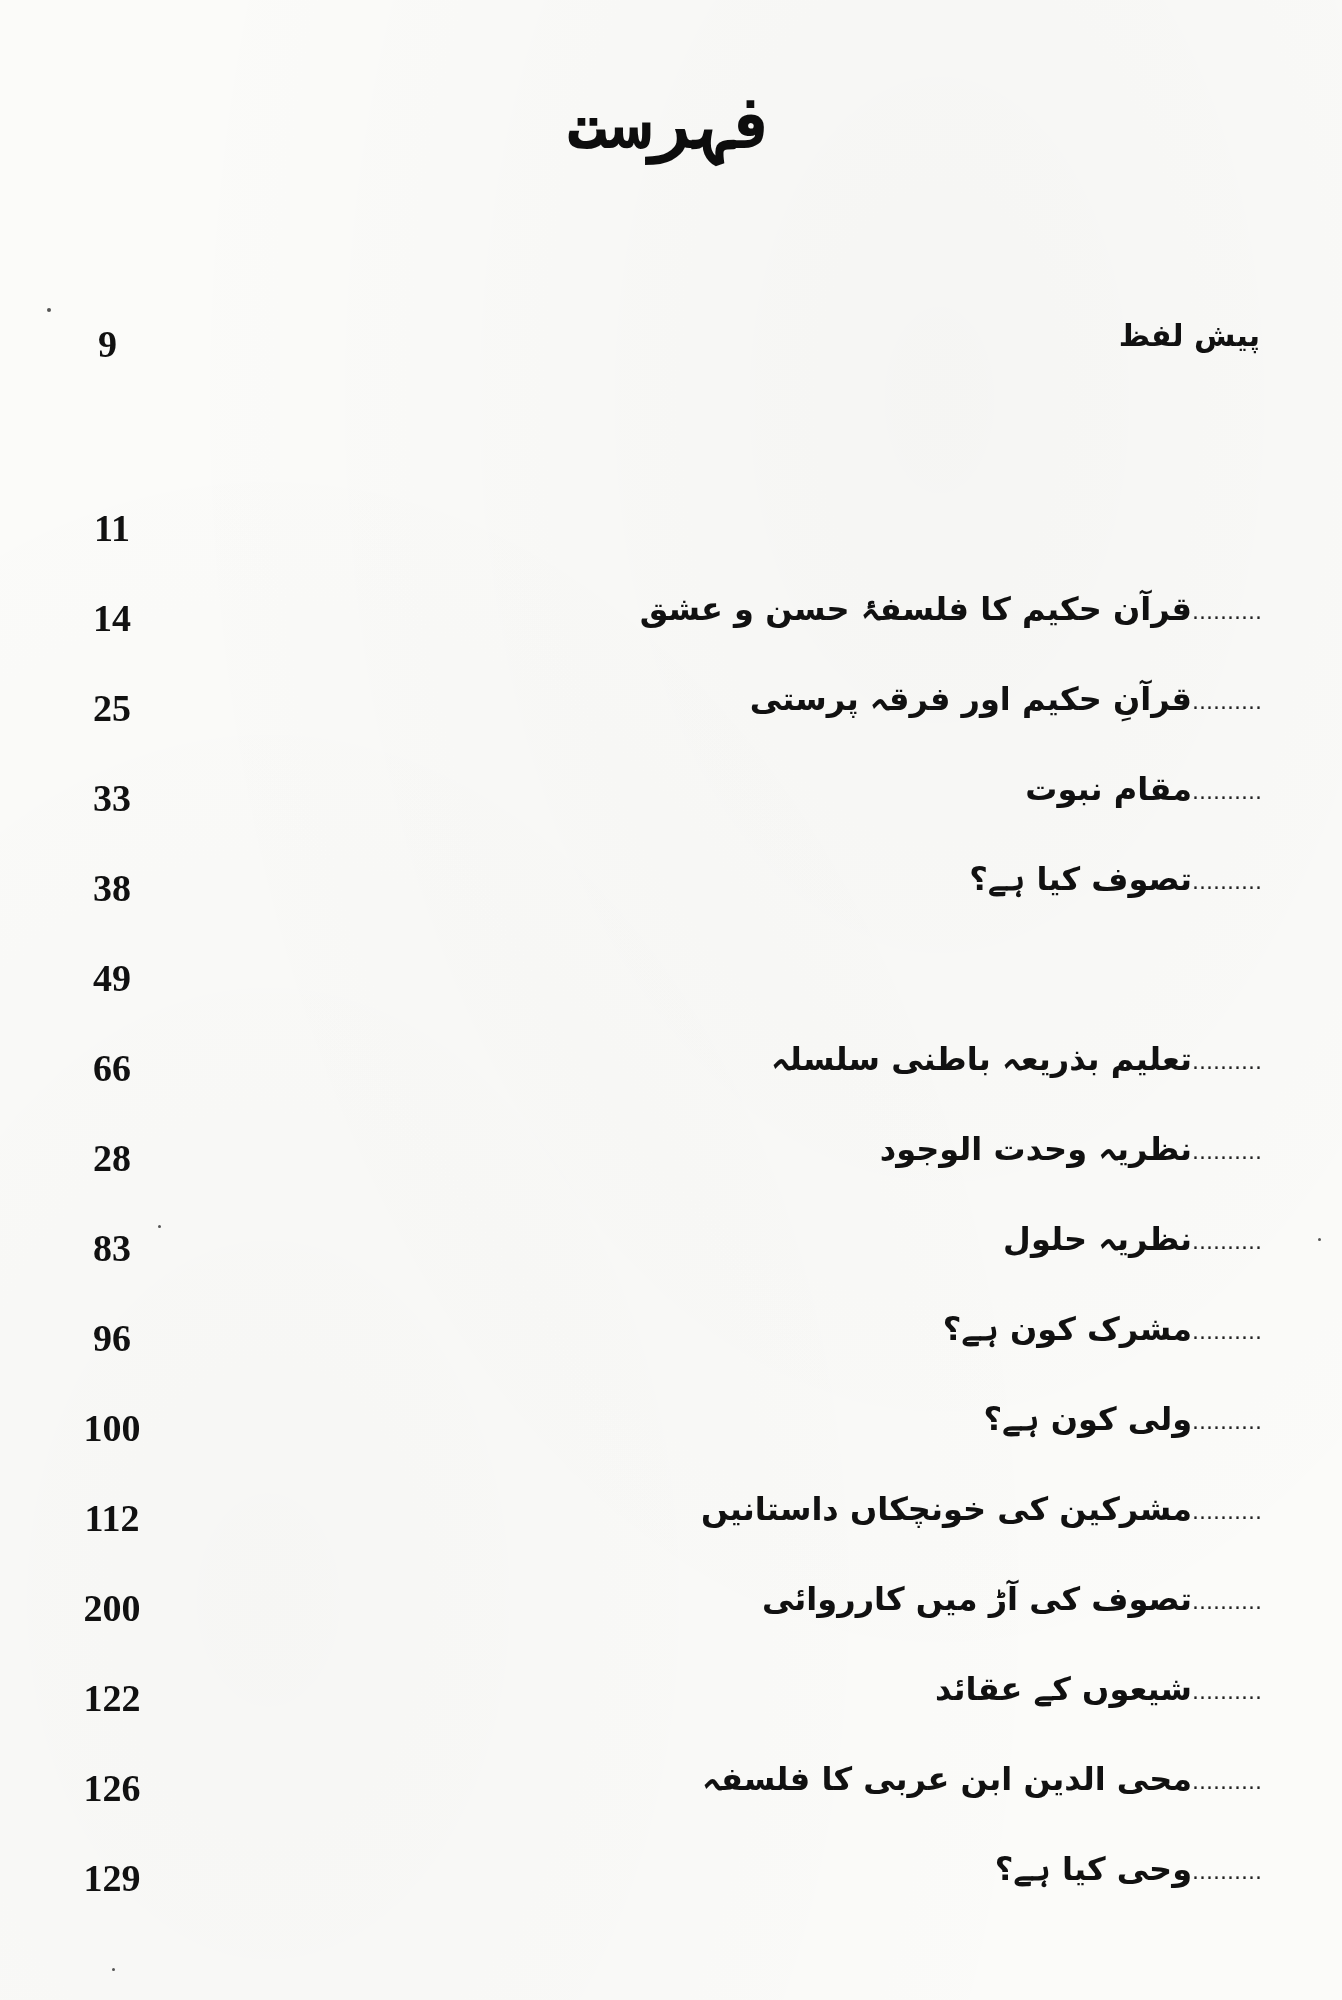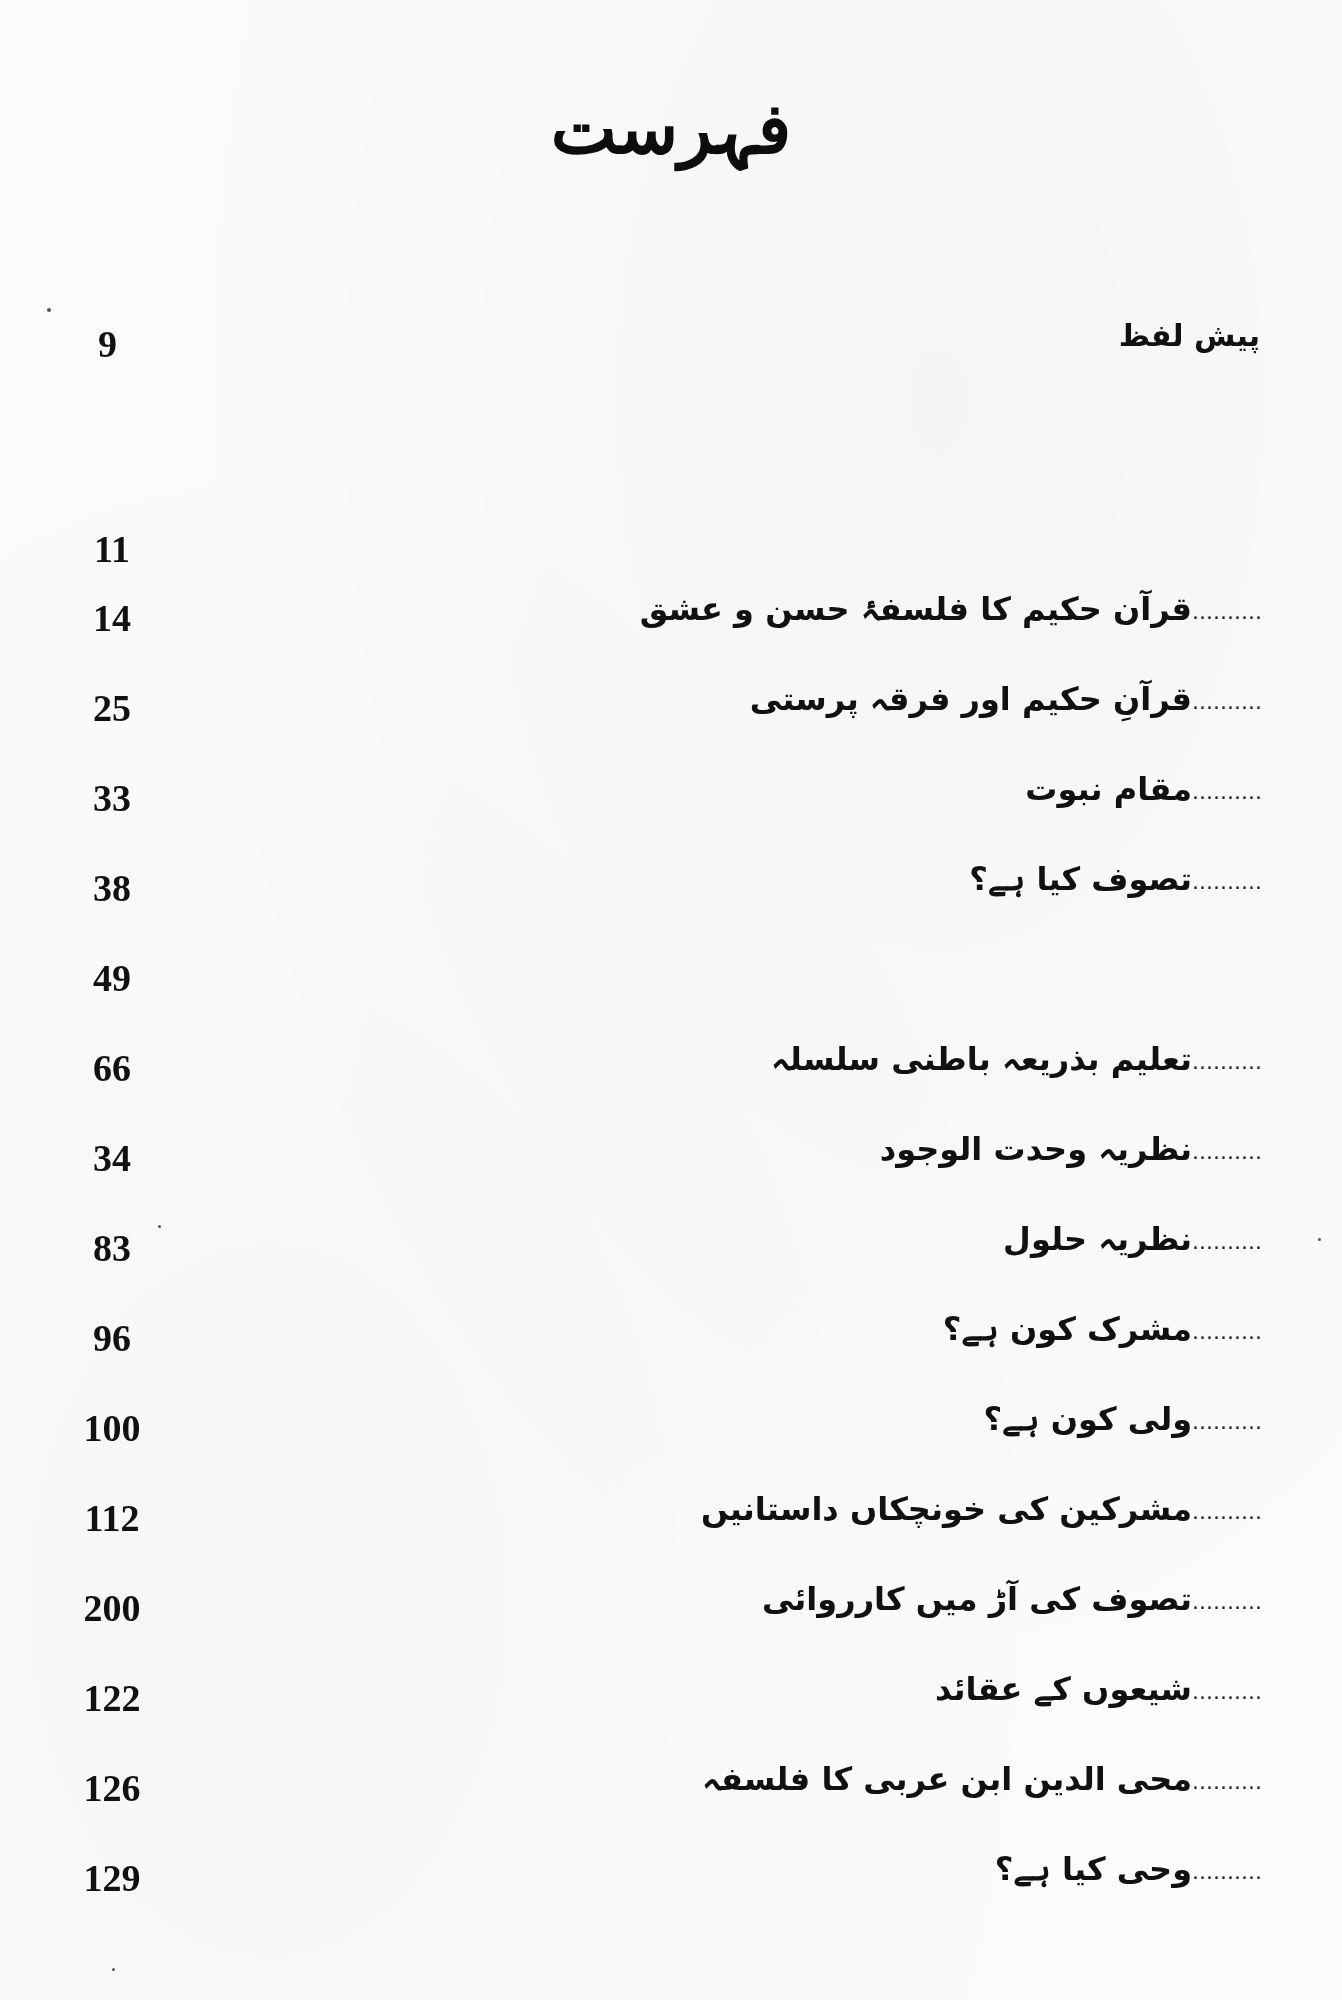--- a/index.html
+++ b/index.html
@@ -24,21 +24,21 @@
         radial-gradient(ellipse at 70% 20%, rgba(0,0,0,0.025), transparent 60%),
         radial-gradient(ellipse at 20% 80%, rgba(0,0,0,0.02), transparent 55%),
         #fbfbf9;
     }
     .title {
       position: absolute;
       left: 0;
       width: 1342px;
       top: 95px;
       text-align: center;
-      font-family: Liberation Serif, serif;
+      font-family: Liberation Mono, monospace;
       font-size: 70px;
       font-weight: bold;
       direction: rtl;
       line-height: 1;
       color: #0d0d0d;
     }
     .intro-label {
       position: absolute;
       right: 82px;
       top: 318px;
@@ -118,21 +118,21 @@
 
   <h1 class="title" style="margin:0;">فہرست</h1>
 
   <div>
     <span class="intro-label">پیش لفظ</span>
     <span class="intro-page">9</span>
   </div>
 
   <div class="toc">
 
-    <div class="toc-row" style="top:496px;margin-top:21px;">
+    <div class="toc-row" style="top:496px;">
       <span class="toc-page">11</span>
     </div>
 
     <div class="toc-row" style="top:586px;">
       <span class="toc-page">14</span>
       <span class="toc-entry"><span class="toc-dots">..........</span><span>قرآن حکیم کا فلسفۂ حسن و عشق</span></span>
     </div>
 
     <div class="toc-row" style="top:676px;">
       <span class="toc-page">25</span>
@@ -152,21 +152,21 @@
     <div class="toc-row" style="top:946px;">
       <span class="toc-page">49</span>
     </div>
 
     <div class="toc-row" style="top:1036px;">
       <span class="toc-page">66</span>
       <span class="toc-entry"><span class="toc-dots">..........</span><span>تعلیم بذریعہ باطنی سلسلہ</span></span>
     </div>
 
     <div class="toc-row" style="top:1126px;">
-      <span class="toc-page">34</span>
+      <span class="toc-page">28</span>
       <span class="toc-entry"><span class="toc-dots">..........</span><span>نظریہ وحدت الوجود</span></span>
     </div>
 
     <div class="toc-row" style="top:1216px;">
       <span class="toc-page">83</span>
       <span class="toc-entry"><span class="toc-dots">..........</span><span>نظریہ حلول</span></span>
     </div>
 
     <div class="toc-row" style="top:1306px;">
       <span class="toc-page">96</span>

